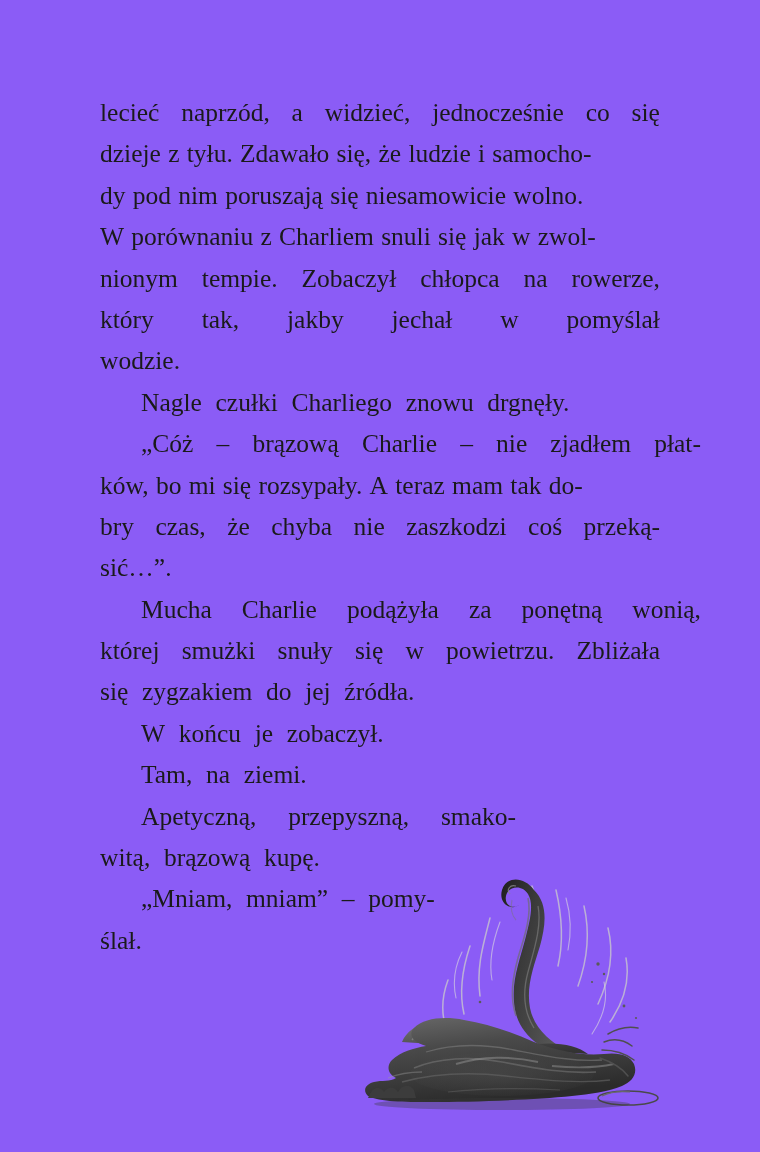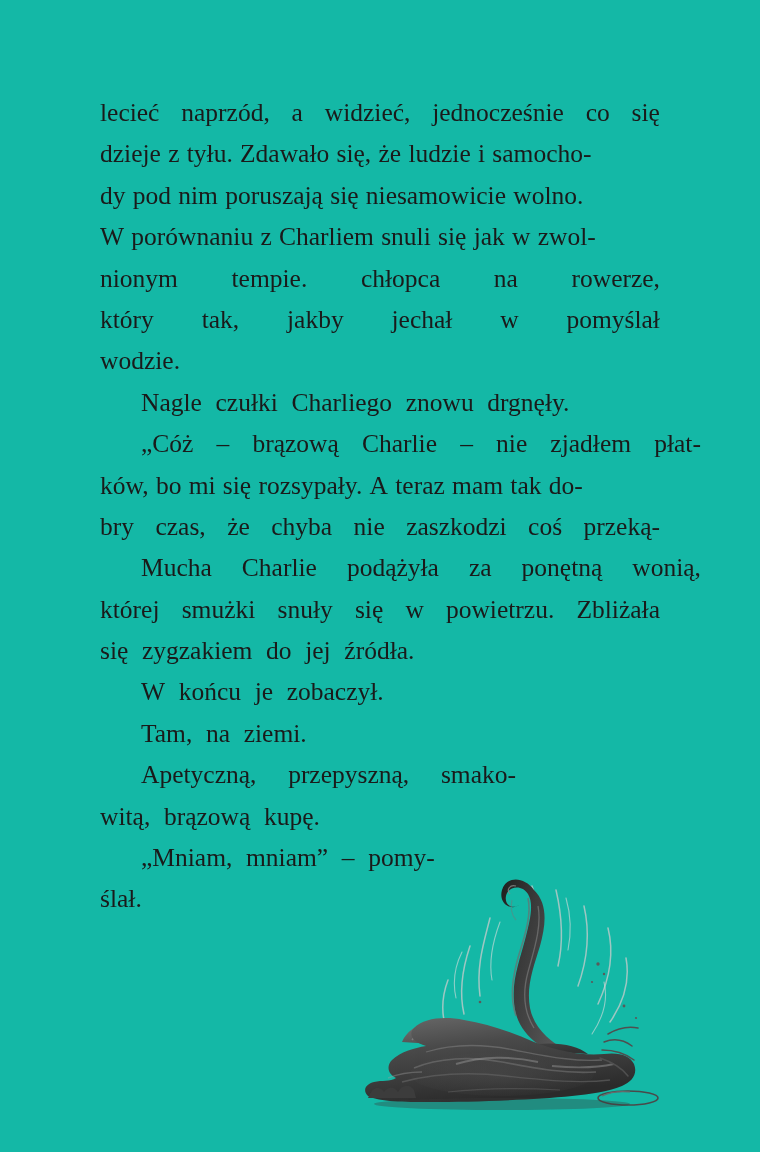--- a/index.html
+++ b/index.html
@@ -11,21 +11,21 @@
     height: 1152px;
     background: #ffffff;
     font-family: "Liberation Serif", "DejaVu Serif", serif;
     overflow: hidden;
     position: relative;
   }
 
   .page {
     position: absolute;
     inset: 0;
-    background: #14b8a6;
+    background: #8b5cf6;
   }
 
   .text-block {
     position: absolute;
     left: 100px;
     top: 92px;
     width: 560px;
     font-size: 25.5px;
     line-height: 41.4px;
     color: #1a1a1a;
@@ -140,20 +140,21 @@
       <span class="w">snuli</span>
       <span class="w">się</span>
       <span class="w">jak</span>
       <span class="w">w</span>
       <span class="w">zwol-</span>
     </div>
 
     <div class="line just">
       <span class="w">nionym</span>
       <span class="w">tempie.</span>
+      <span class="w">Zobaczył</span>
       <span class="w">chłopca</span>
       <span class="w">na</span>
       <span class="w">rowerze,</span>
     </div>
 
     <div class="line just">
       <span class="w">który</span>
       <span class="w">tak,</span>
       <span class="w">jakby</span>
       <span class="w">jechał</span>
@@ -202,20 +203,23 @@
       <span class="w">bry</span>
       <span class="w">czas,</span>
       <span class="w">że</span>
       <span class="w">chyba</span>
       <span class="w">nie</span>
       <span class="w">zaszkodzi</span>
       <span class="w">coś</span>
       <span class="w">przeką-</span>
     </div>
 
+    <div class="line flush">
+      <span class="w">sić…”.</span>
+    </div>
 
     <div class="line just indent">
       <span class="w">Mucha</span>
       <span class="w">Charlie</span>
       <span class="w">podążyła</span>
       <span class="w">za</span>
       <span class="w">ponętną</span>
       <span class="w">wonią,</span>
     </div>
 

